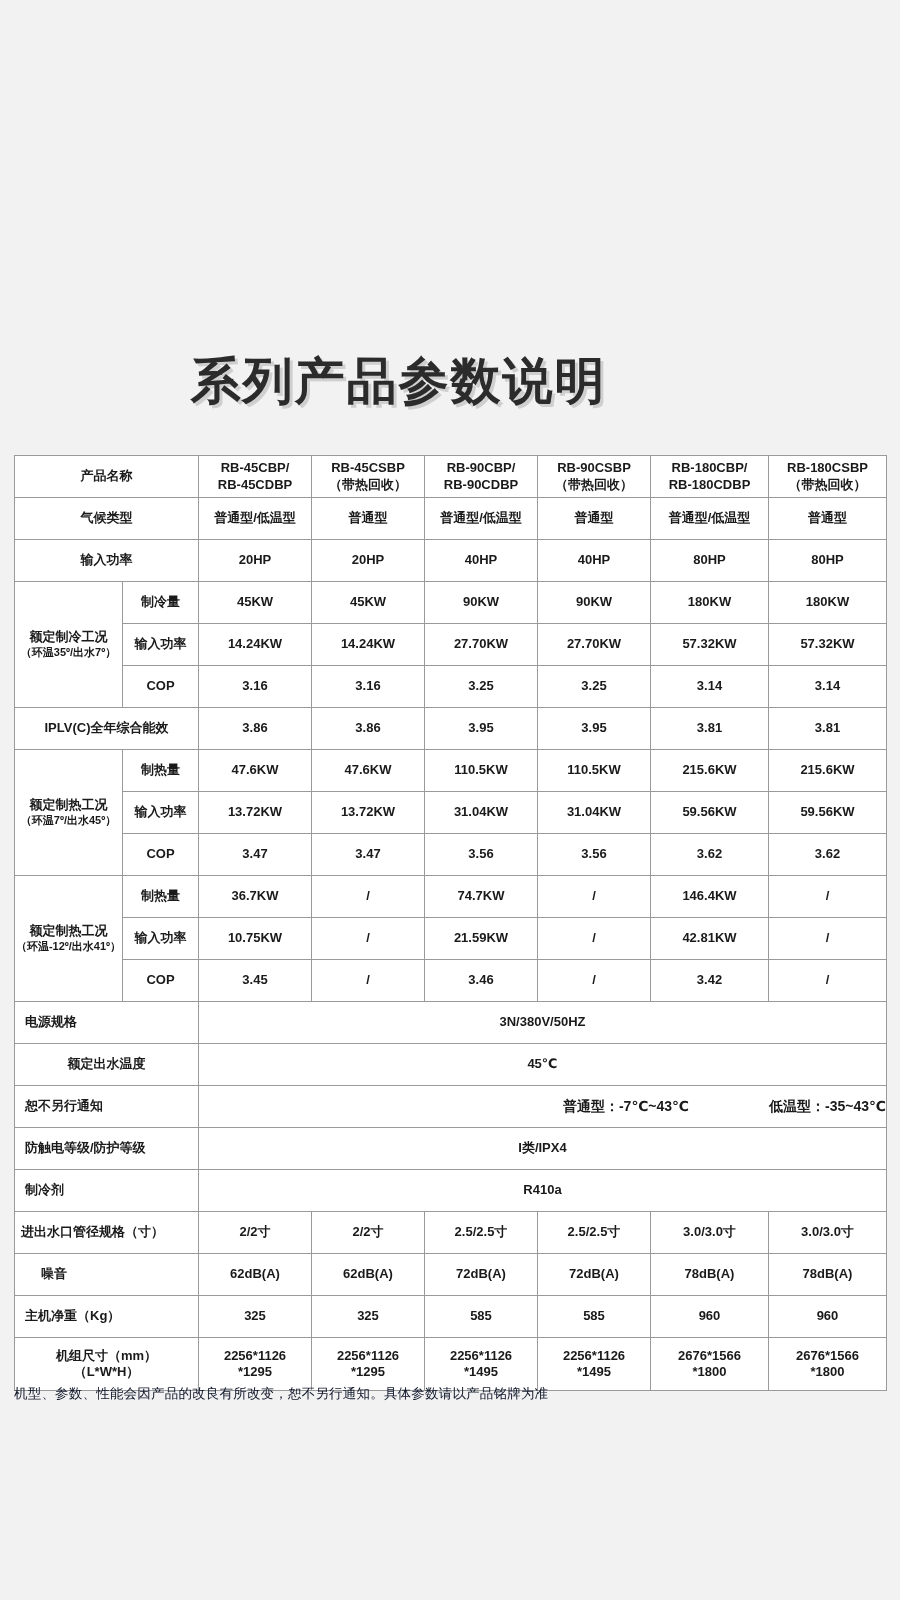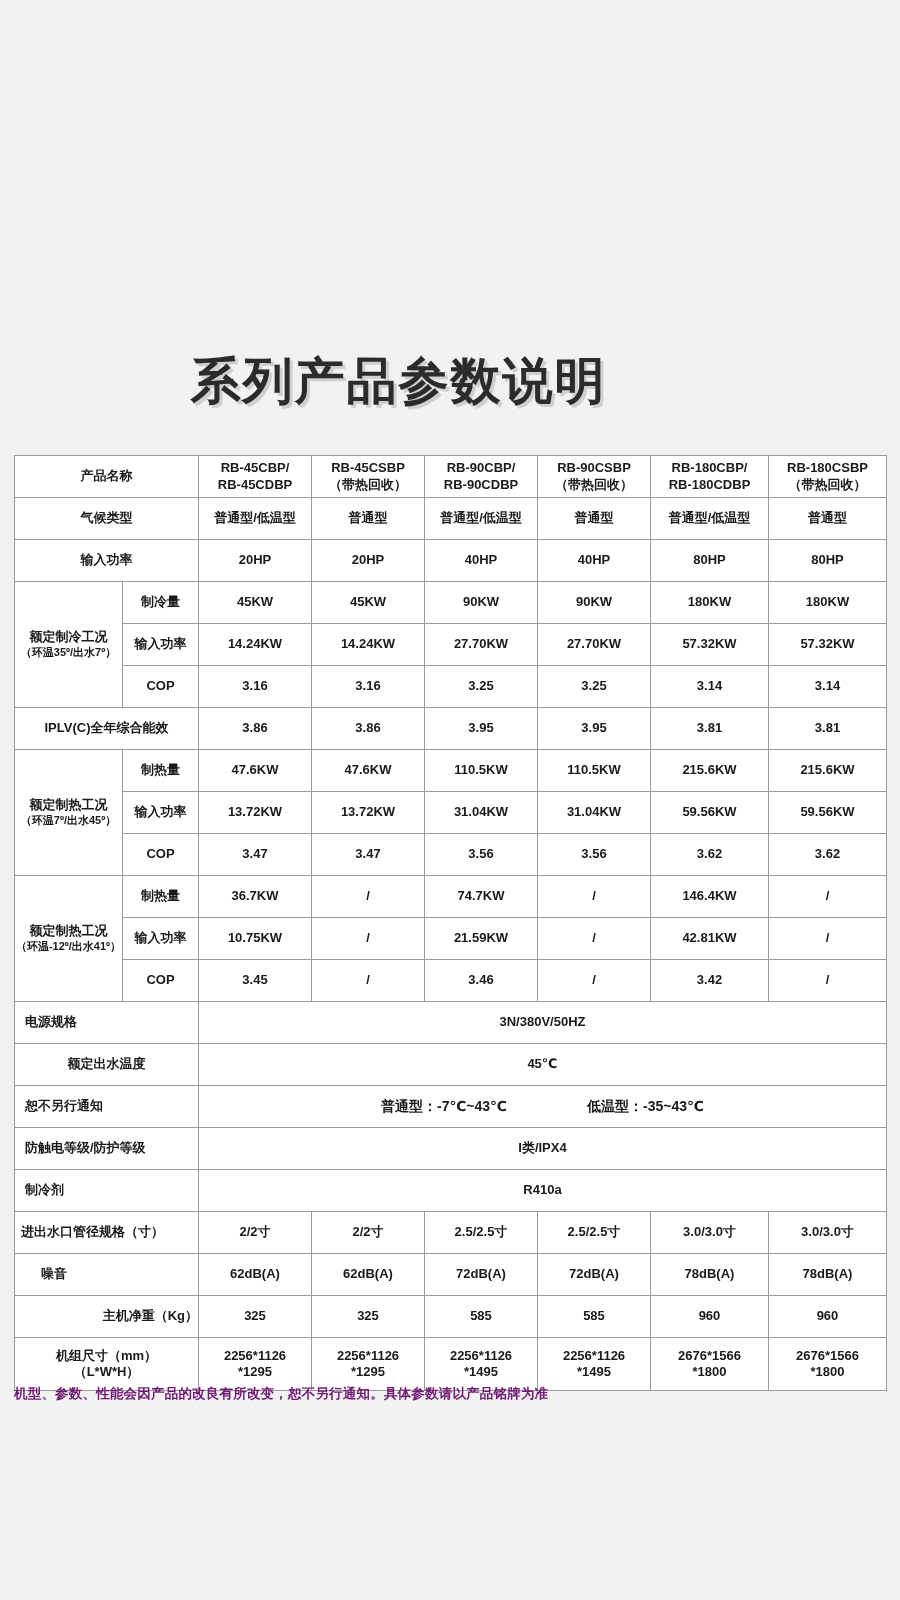--- a/index.html
+++ b/index.html
@@ -89,27 +89,27 @@
   }
   .dual {
     display: block;
   }
   .note {
     position: absolute;
     top: 1385px;
     left: 14px;
     width: 872px;
     font-size: 13.5px;
-    font-weight: bold;
-    color: #701a75;
+    font-weight: normal;
+    color: #0f172a;
     letter-spacing: 0.2px;
   }
   .env-row-inner {
     display: flex;
-    justify-content: center;
+    justify-content: flex-end;
     gap: 80px;
     font-size: 14px;
     font-weight: bold;
   }
 </style>
 </head>
 <body>
 
 <div class="page">
 
@@ -329,21 +329,21 @@
         <td class="rowlabel" colspan="2" style="text-align:left;padding-left:26px">噪音</td>
         <td>62dB(A)</td>
         <td>62dB(A)</td>
         <td>72dB(A)</td>
         <td>72dB(A)</td>
         <td>78dB(A)</td>
         <td>78dB(A)</td>
       </tr>
 
       <tr>
-        <td class="rowlabel" colspan="2" style="text-align:right;padding-left:10px">主机净重（Kg）</td>
+        <td class="rowlabel" colspan="2" style="text-align:left;padding-left:10px">主机净重（Kg）</td>
         <td>325</td>
         <td>325</td>
         <td>585</td>
         <td>585</td>
         <td>960</td>
         <td>960</td>
       </tr>
 
       <tr>
         <td class="rowlabel small" colspan="2" style="height:52px">

